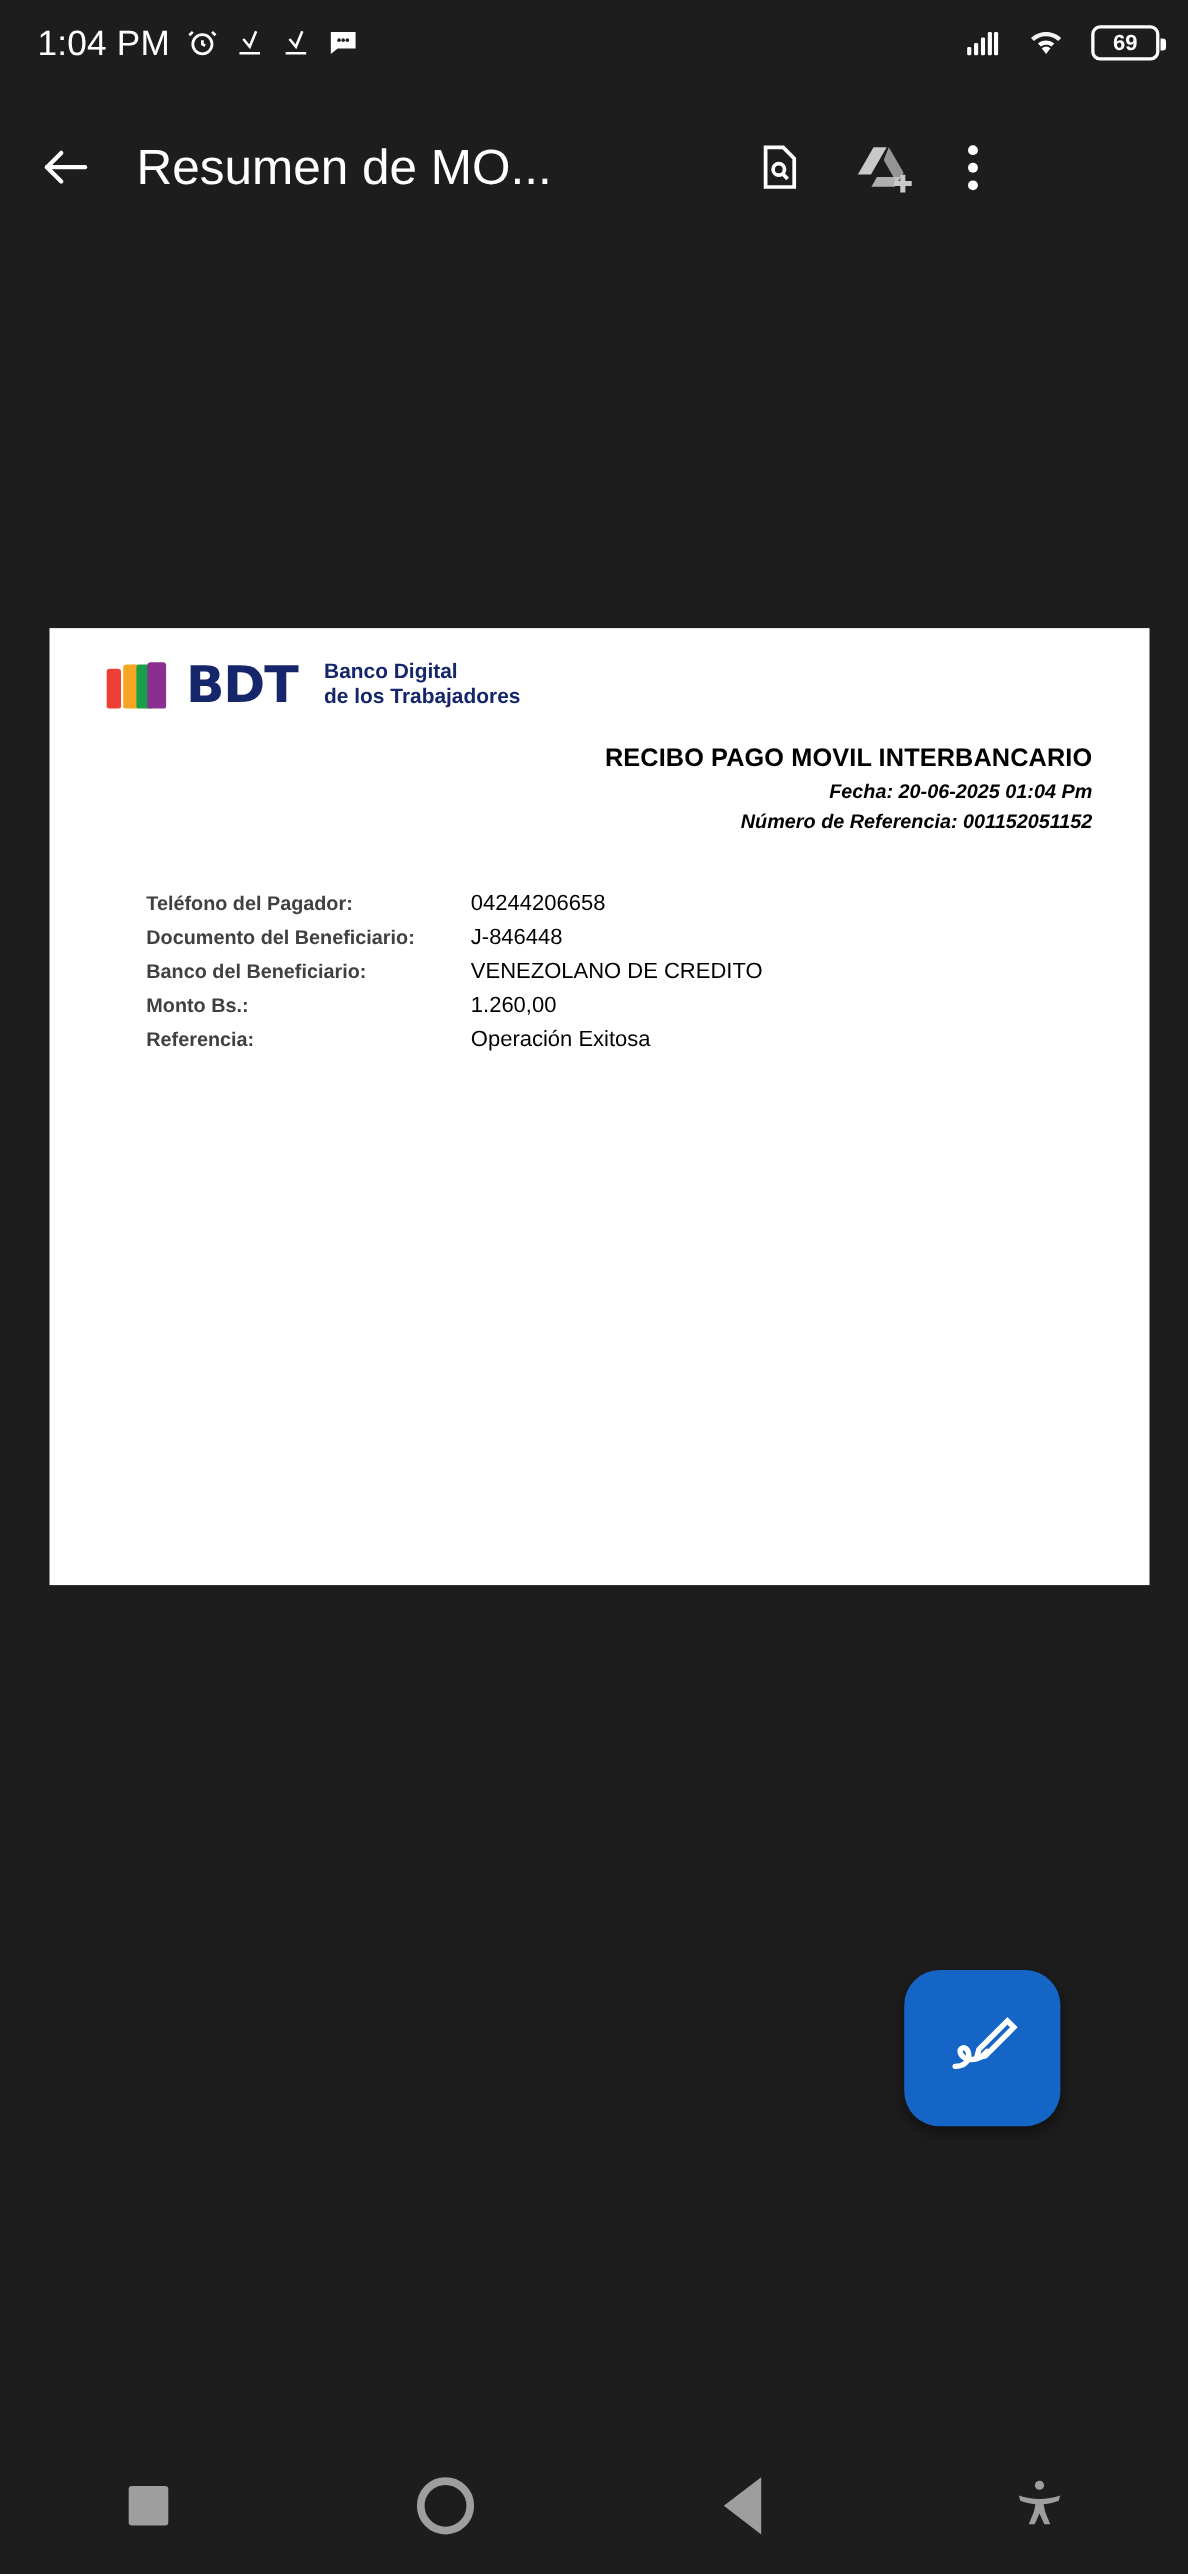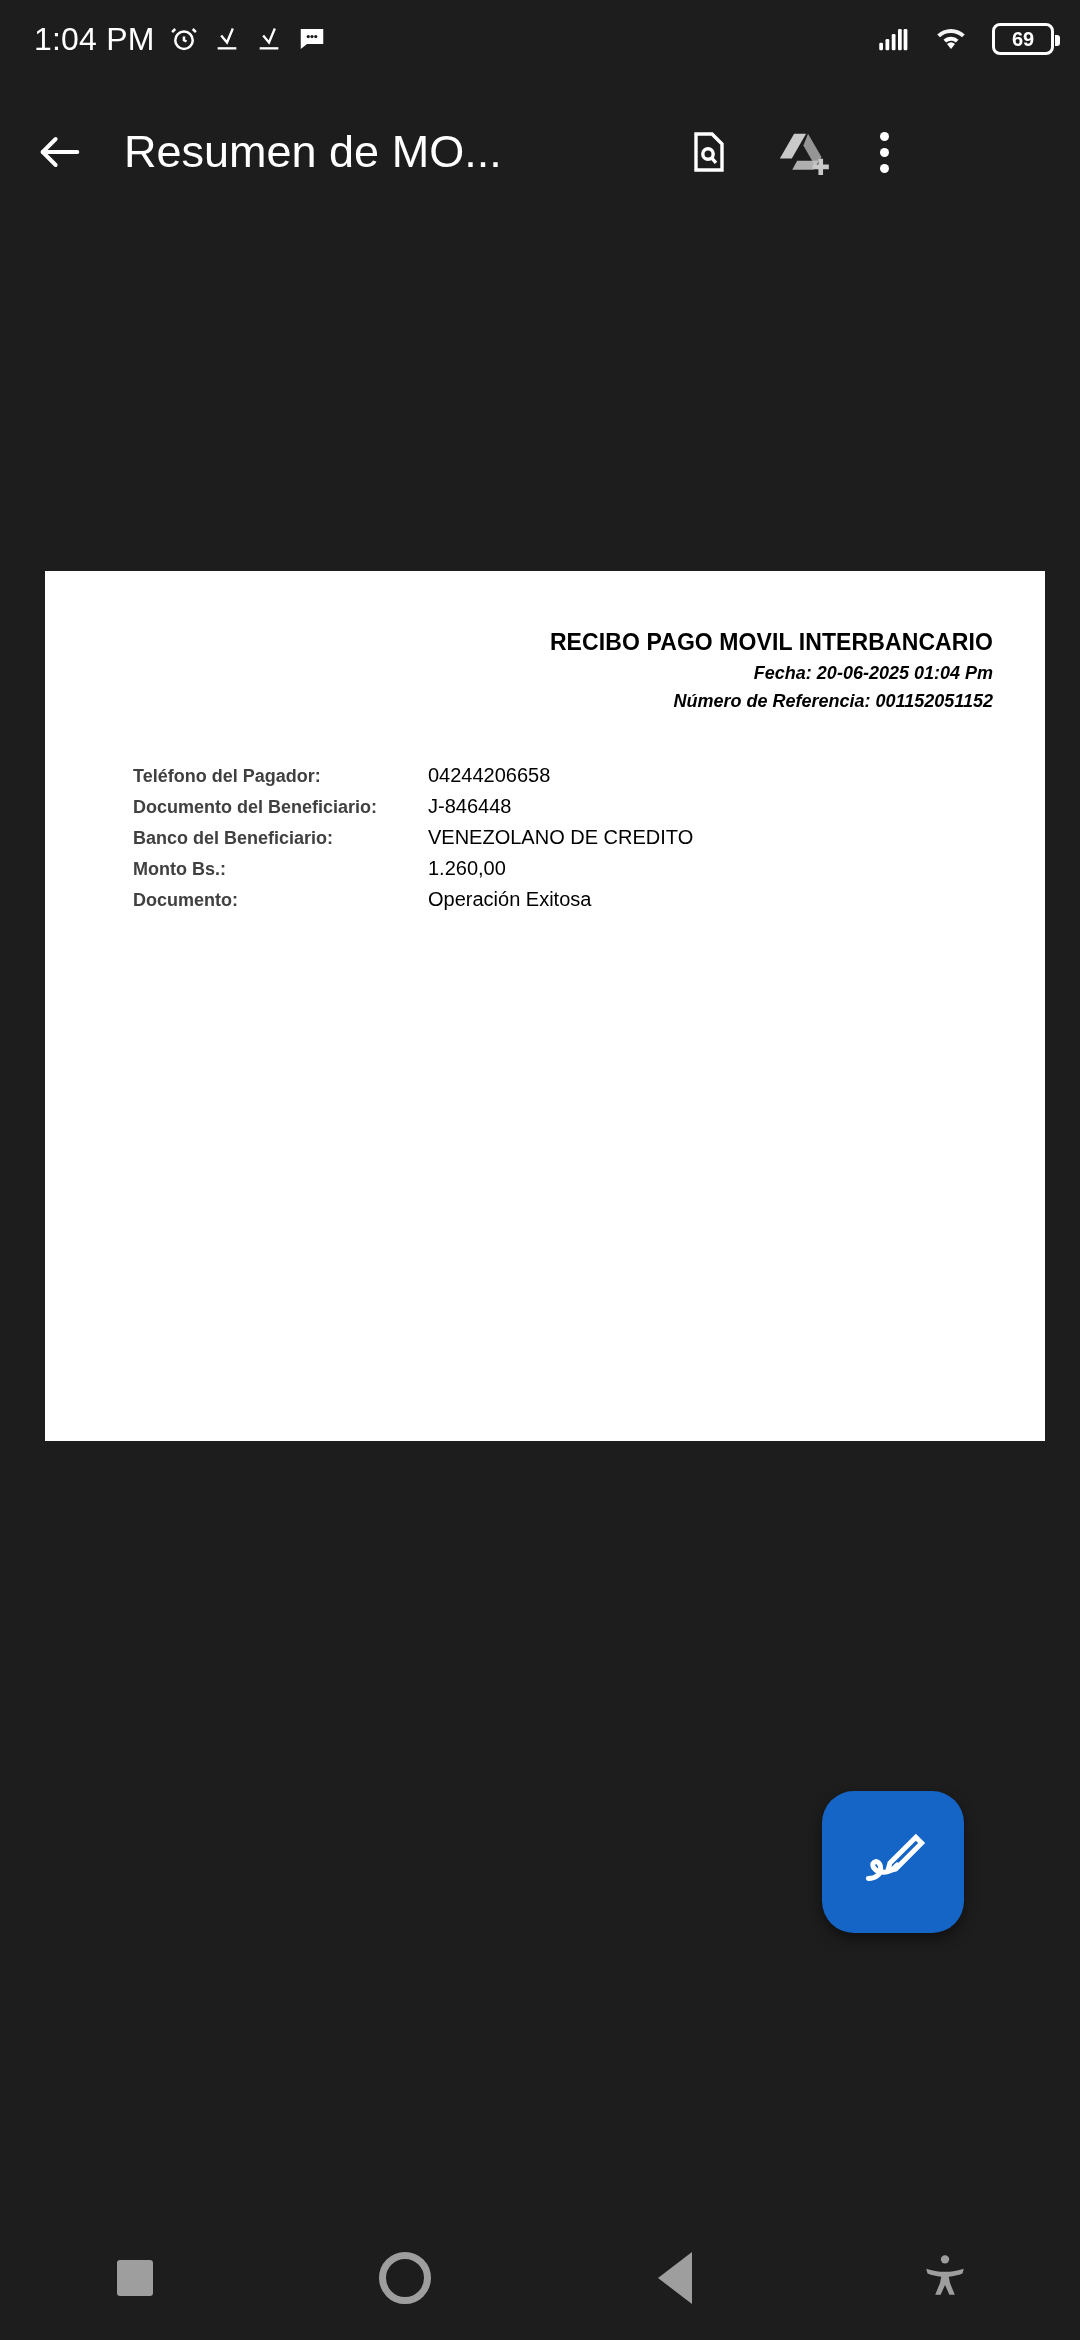--- a/index.html
+++ b/index.html
@@ -307,20 +307,33 @@
           <i></i>
           <i></i>
         </span>
     </div>
   </div>
 
   <div class="doc-area">
     <div class="page">
       <div class="doc-inner">
 
+        <div class="logo-row">
+          <span class="logo-mark">
+            <i class="lm1"></i>
+              <i class="lm2"></i>
+              <i class="lm3"></i>
+              <i class="lm4"></i>
+          </span>
+          <span class="logo-bdt">BDT</span>
+          <span class="logo-text">
+            <span>Banco Digital</span><br>
+            <span>de los Trabajadores</span>
+          </span>
+        </div>
 
         <div class="receipt-head">
           <div class="receipt-title">RECIBO PAGO MOVIL INTERBANCARIO</div>
           <div class="receipt-sub">Fecha: 20-06-2025 01:04 Pm</div>
           <div class="receipt-sub">Número de Referencia: 001152051152</div>
         </div>
 
         <div class="fields">
           <div class="field-row">
             <span class="field-label">Teléfono del Pagador:</span>
@@ -332,21 +345,21 @@
           </div>
           <div class="field-row">
             <span class="field-label">Banco del Beneficiario:</span>
             <span class="field-value">VENEZOLANO DE CREDITO</span>
           </div>
           <div class="field-row">
             <span class="field-label">Monto Bs.:</span>
             <span class="field-value">1.260,00</span>
           </div>
           <div class="field-row">
-            <span class="field-label">Documento:</span>
+            <span class="field-label">Referencia:</span>
             <span class="field-value">Operación Exitosa</span>
           </div>
         </div>
 
       </div>
     </div>
   </div>
 
   <div class="fab">
     <span>

